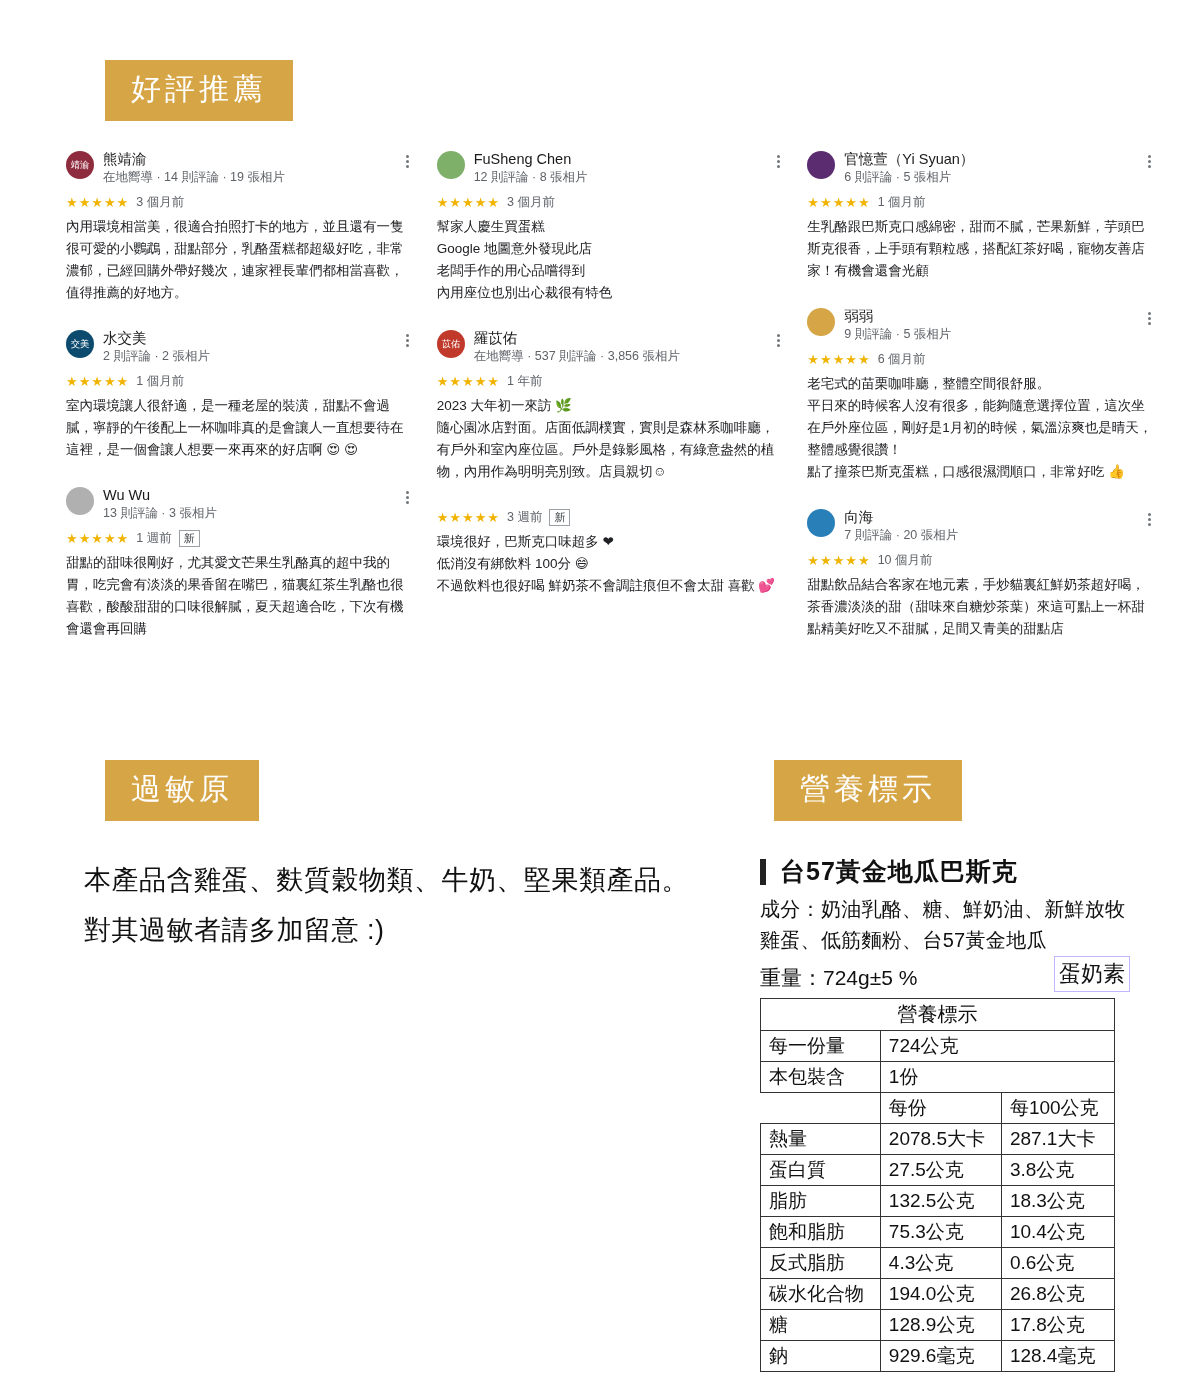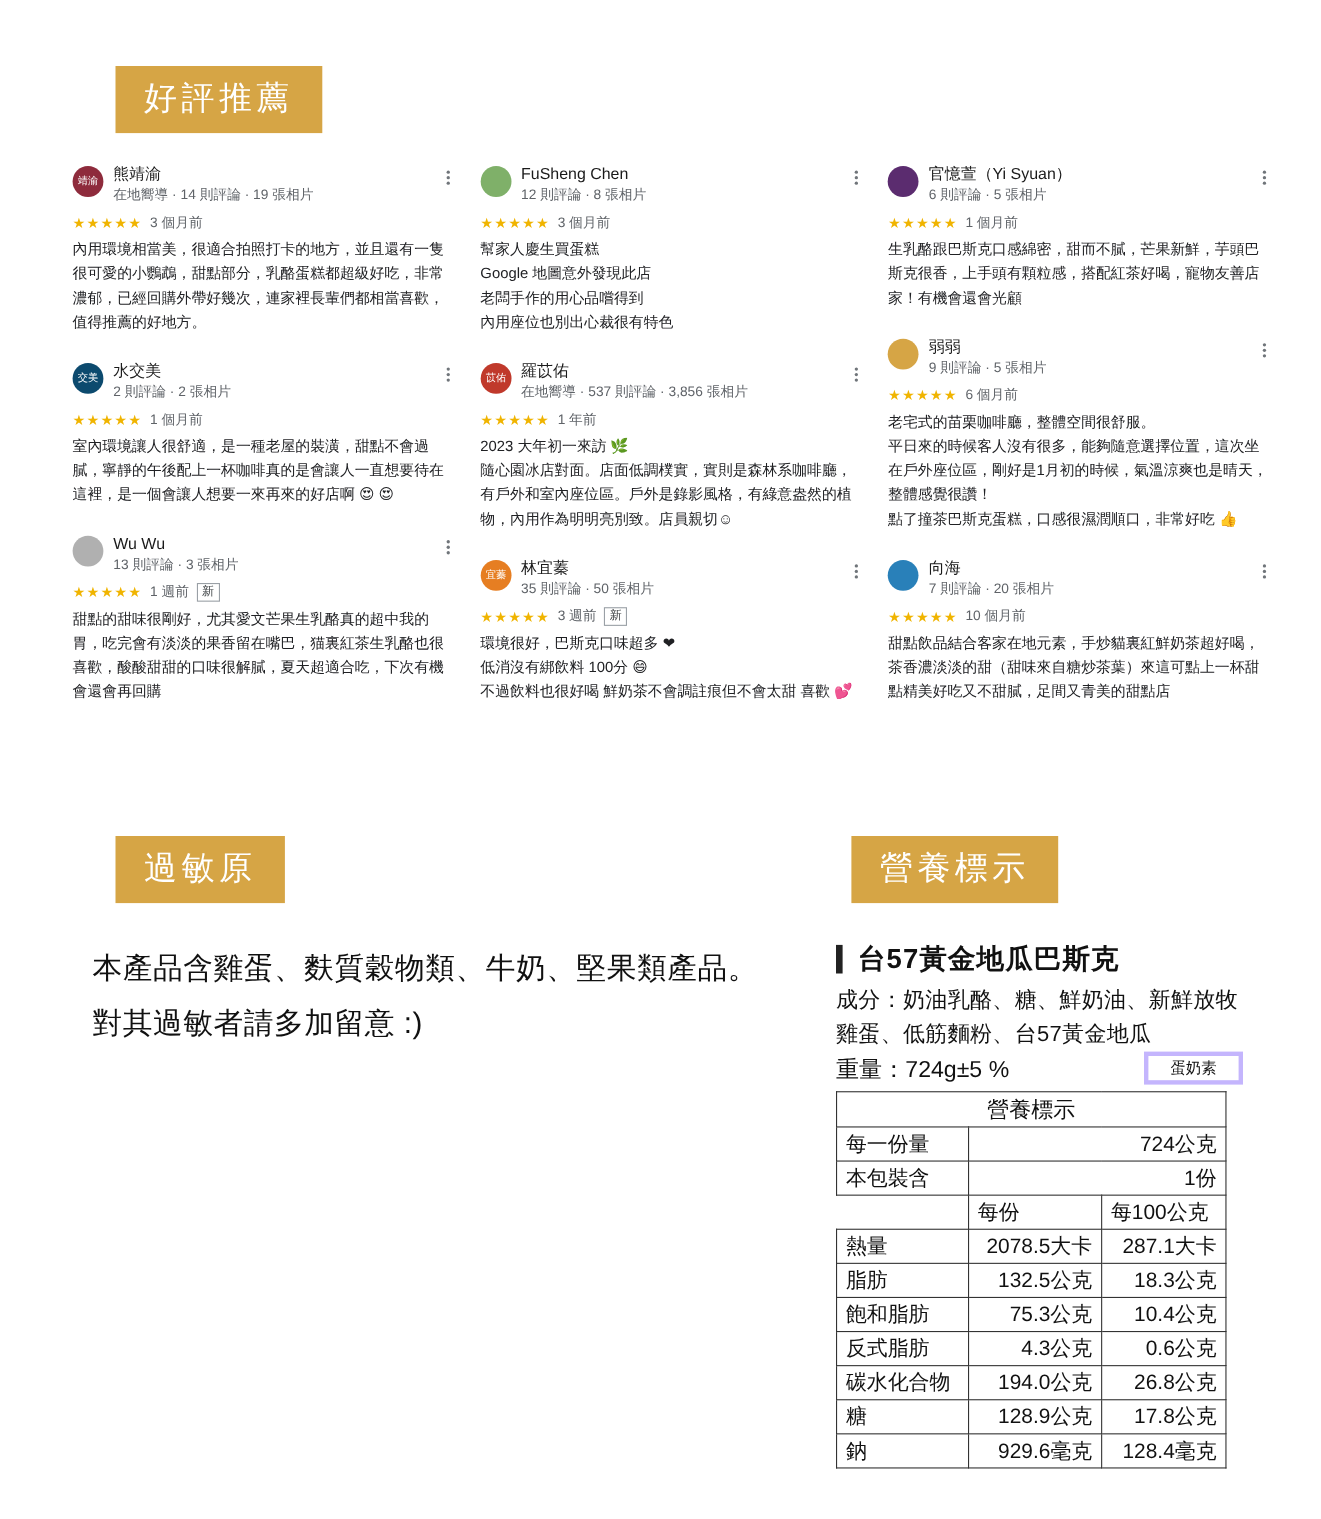--- a/index.html
+++ b/index.html
@@ -91,38 +91,38 @@
   }
   .ingredients {
     font-size: 20px; line-height: 31px; color: #111; margin-top: 6px;
     letter-spacing: .3px;
   }
   .weight-row {
     display: flex; align-items: flex-end; justify-content: space-between;
   }
   .weight { font-size: 21px; color: #111; }
   .vegetag {
-    border: 4px solid #c4b5fd; font-size: 14px; padding: 2px 20px; color: #111;
+    border: 1px solid #c4b5fd; font-size: 22px; padding: 2px 4px; color: #111;
     background: #fff;
   }
   table.nutri {
     margin-top: 6px;
     width: 355px;
     border-collapse: collapse;
     font-size: 19px;
     color: #111;
   }
   table.nutri td, table.nutri th {
     border: 1px solid #333;
     padding: 2px 8px;
     font-weight: normal;
   }
   .n-title { text-align: center; font-size: 20px; }
   .n-label { text-align: left; white-space: nowrap; }
-  .n-val { text-align: right; white-space: nowrap; }
+  .n-val { text-align: left; white-space: nowrap; }
   .n-head { }
   .nb-none { border: 0 !important; }
 </style>
 </head>
 <body>
 
 <div class="page">
 
   <div class="ribbon-wrap" style="position:absolute;left:0;top:60px;">
     <div class="ribbon">好評推薦</div>
@@ -245,34 +245,20 @@
         </div>
         <div class="rev-stars">
           <span class="stars">★★★★★</span>
           <span>1 年前</span>
         </div>
         <div class="rev-text">2023 大年初一來訪 🌿
 隨心園冰店對面。店面低調樸實，實則是森林系咖啡廳，有戶外和室內座位區。戶外是錄影風格，有綠意盎然的植物，內用作為明明亮別致。店員親切☺</div>
       </div>
 
       <div class="review">
-        <div class="rev-head">
-          <div class="avatar" style="background:#e67e22">
-            <span>宜蓁</span>
-          </div>
-          <div class="rev-names">
-            <div class="rev-name">林宜蓁</div>
-            <div class="rev-meta">35 則評論 · 50 張相片</div>
-          </div>
-          <div class="kebab">
-              <i></i>
-              <i></i>
-              <i></i>
-            </div>
-        </div>
         <div class="rev-stars">
           <span class="stars">★★★★★</span>
           <span>3 週前</span>
           <span class="badge-new">新</span>
         </div>
         <div class="rev-text">環境很好，巴斯克口味超多 ❤
 低消沒有綁飲料 100分 😄
 不過飲料也很好喝 鮮奶茶不會調註痕但不會太甜 喜歡 💕</div>
       </div>
 
@@ -392,20 +378,25 @@
         <td class="nb-none" style="border-left:1px solid #333;border-bottom:1px solid #333;"></td>
         <td class="n-head">每份</td>
         <td class="n-head">每100公克</td>
       </tr>
       <tr>
         <td class="n-label">熱量</td>
         <td class="n-val">2078.5大卡</td>
         <td class="n-val">287.1大卡</td>
       </tr>
       <tr>
+        <td class="n-label">蛋白質</td>
+        <td class="n-val">27.5公克</td>
+        <td class="n-val">3.8公克</td>
+      </tr>
+      <tr>
         <td class="n-label">脂肪</td>
         <td class="n-val">132.5公克</td>
         <td class="n-val">18.3公克</td>
       </tr>
       <tr>
         <td class="n-label">飽和脂肪</td>
         <td class="n-val">75.3公克</td>
         <td class="n-val">10.4公克</td>
       </tr>
       <tr>

